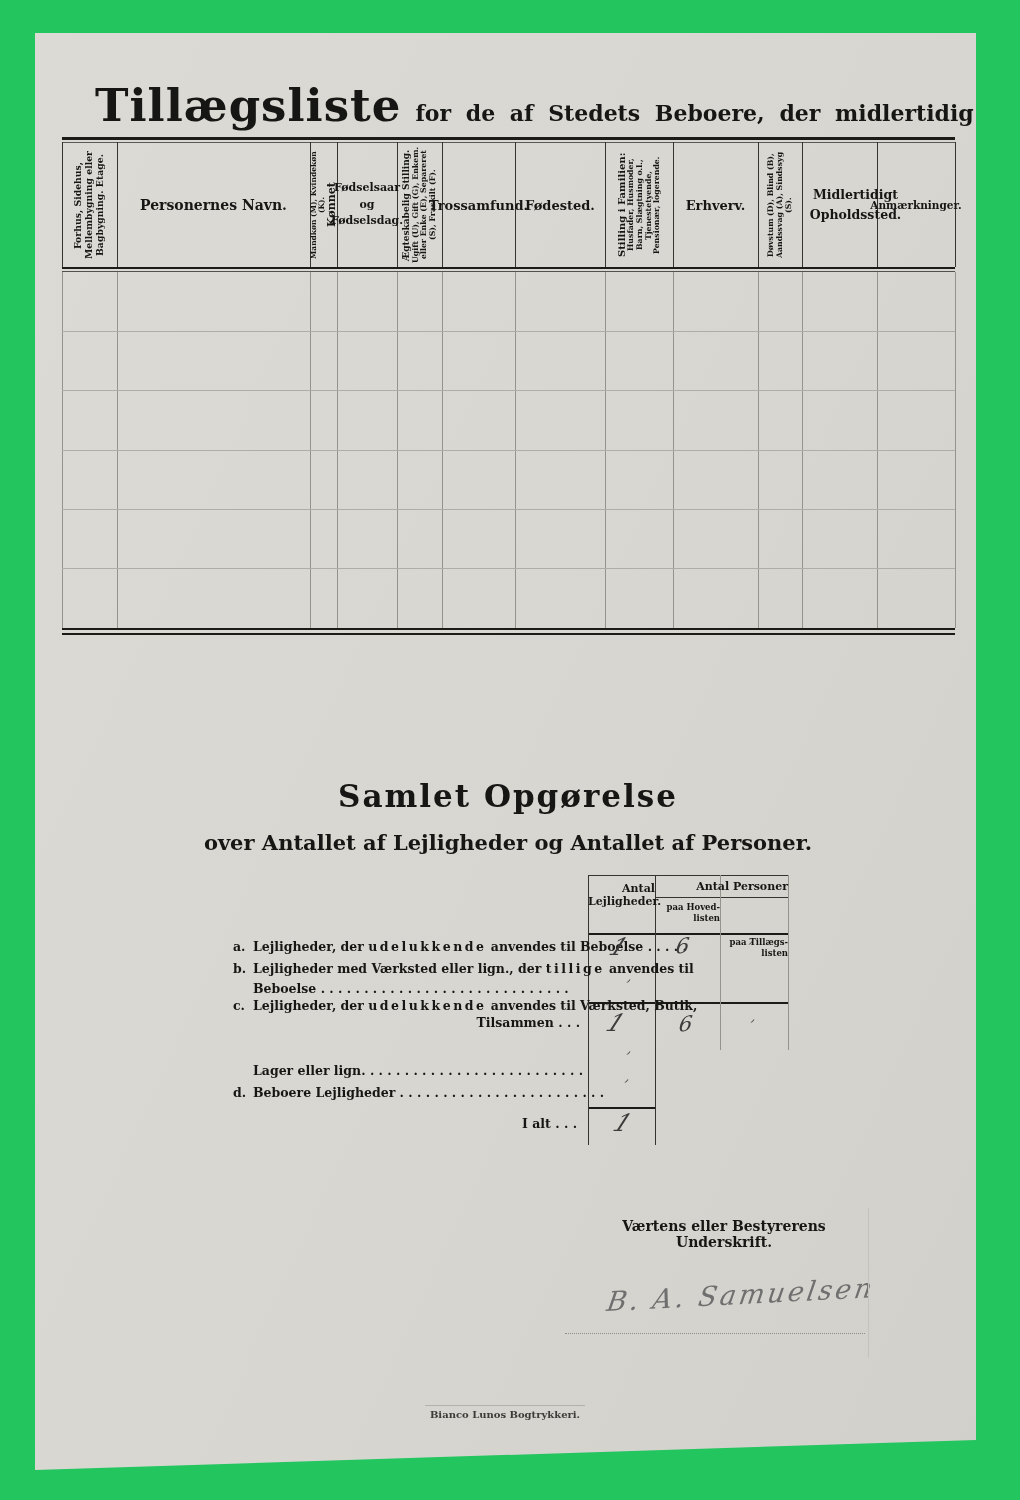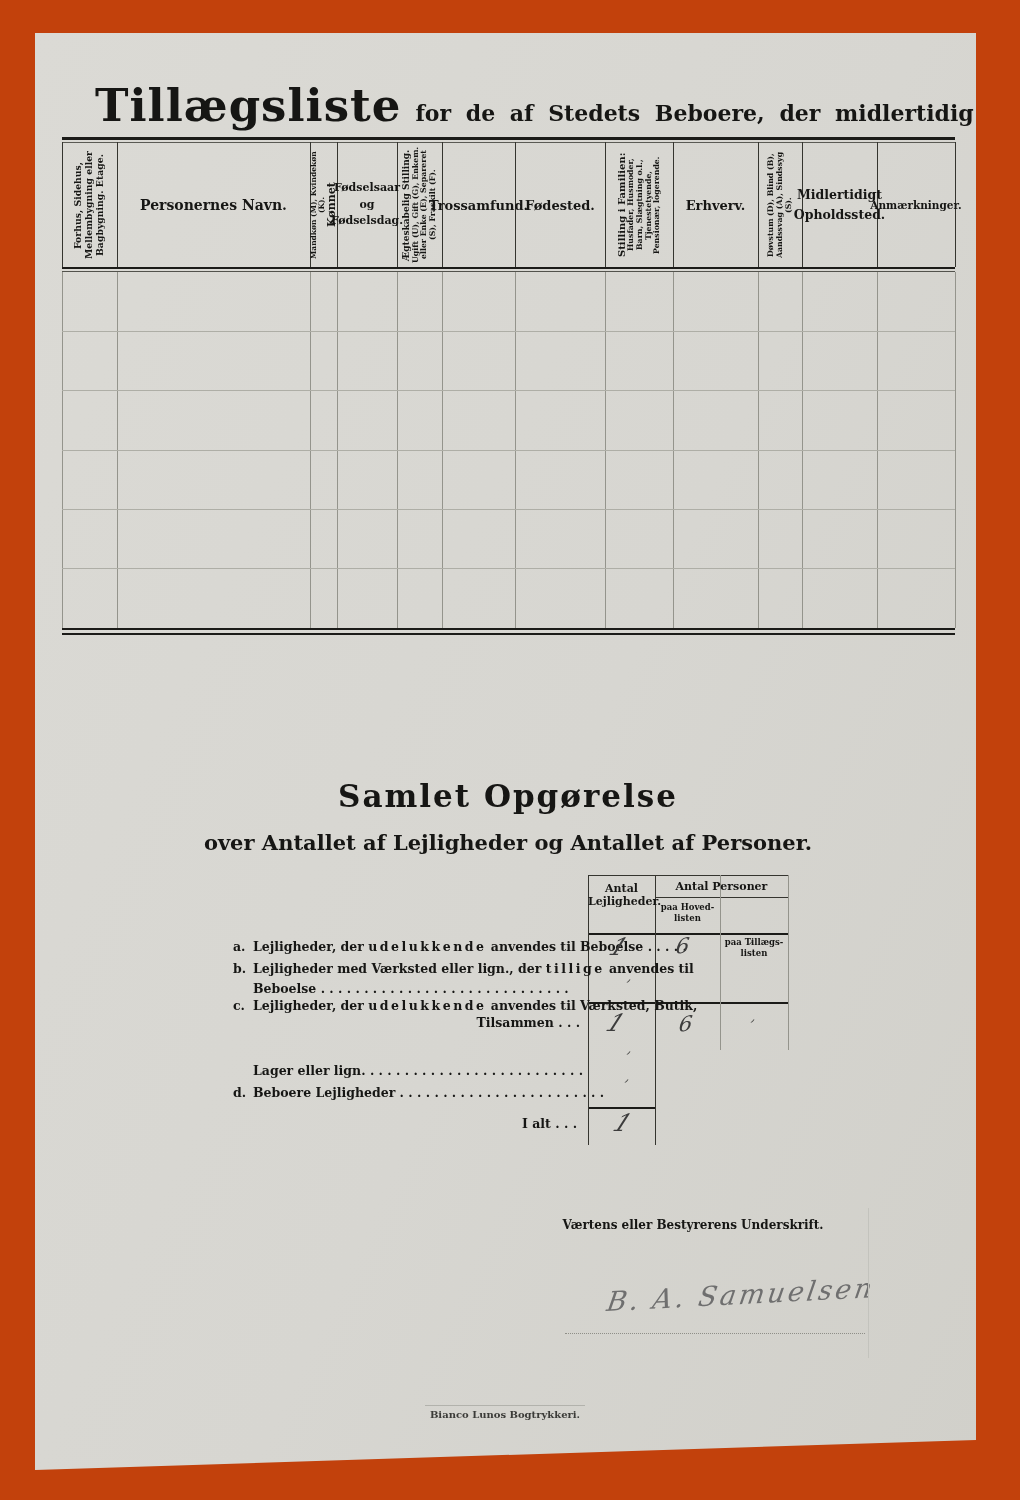--- a/index.html
+++ b/index.html
@@ -1,16 +1,16 @@
 <!DOCTYPE html>
 <html><head>
 <meta charset="utf-8">
 <style>
   html,body { margin:0; padding:0; background:#000; }
-  .stage { position:relative; width:1020px; height:1500px; background:#c2410c; overflow:hidden;
+  .stage { position:relative; width:1020px; height:1500px; background:#22c55e; overflow:hidden;
            font-family:"DejaVu Serif", serif; color:#161614; }
   .paper { position:absolute; left:35px; top:33px; width:941px; height:1437px;
            background:linear-gradient(115deg,#dbdad5 0%,#d7d6d1 55%,#d1d0ca 100%);
            clip-path:polygon(0 0,100% 0,100% 1407px,0 1437px); }
   
   .title { position:absolute; left:60px; top:46px; display:flex; align-items:baseline; white-space:nowrap; }
   .t-main { font-size:45px; font-weight:bold; letter-spacing:1px; }
   .t-rest { font-size:22px; font-weight:bold; word-spacing:7px; margin-left:14px; }
   
   .vl,.hl { position:absolute; }
@@ -22,38 +22,38 @@
   .hl.thick { height:3px; background:#1b1b18; }
   .hl.faint { background:#aeaea6; }
   
   .hcell { position:absolute; top:110px; height:124px; display:flex; align-items:center;
            justify-content:center; text-align:center; font-weight:bold; overflow:visible; }
   .vtext { writing-mode:vertical-rl; transform:rotate(180deg); height:118px; text-align:center; line-height:1.18; }
   .vtext span { display:block; }
   .vs { font-size:7.8px; font-weight:bold; }
   .vm { font-size:11px; font-weight:bold; }
   .h12 { font-size:14px; line-height:1.35; } .h13 { font-size:13px; }
-  .h11 { font-size:11px; line-height:1.5; } .h10 { font-size:10.5px; } .h125 { font-size:12.5px; line-height:1.6; }
+  .h11 { font-size:11px; line-height:1.5; } .h10 { font-size:10.5px; } .h125 { font-size:12.5px; line-height:1.6;padding-left:16px; }
   
   .sum-title { position:absolute; left:173px; top:745px; width:600px; text-align:center;
                font-size:31px; font-weight:bold; letter-spacing:2px; }
   .sum-sub { position:absolute; left:123px; top:797px; width:700px; text-align:center;
              font-size:21px; font-weight:bold; }
   .si { position:absolute; font-size:12.5px; font-weight:bold; white-space:nowrap; }
   .si .key { display:inline-block; width:20px; }
   .emph { letter-spacing:2.5px; }
-  .bh { position:absolute; text-align:center; font-weight:bold; }
+  .bh { position:absolute; text-align:right; font-weight:bold; }
   .bh span { display:block; }
   .hw { position:absolute; font-style:italic; color:#3c3c3c; }
   .hw1 { font-size:24px; transform:skewX(-24deg); }
   .hw6 { font-size:21px; transform:skewX(-14deg) rotate(-9deg); }
   .hwt { font-size:13px; transform:skewX(-22deg); color:#4a4a48; }
   
-  .sig-label { position:absolute; left:518px; top:1185px; width:280px; text-align:center;
-               font-size:12px; font-weight:bold; }
+  .sig-label { position:absolute; left:549px; top:1185px; width:280px; text-align:center;
+               font-size:14px; font-weight:bold; }
   .sig-script { position:absolute; left:572px; top:1246px; font-size:27px; font-style:italic;
                 color:#6f6f6f; letter-spacing:3px; transform:rotate(-3deg) skewX(-12deg); white-space:nowrap; }
   .sig-line { position:absolute; left:530px; top:1300px; width:300px; border-top:1px dotted #8f8f88; }
   .imprint { position:absolute; left:390px; top:1372px; width:160px; text-align:center;
              font-size:10px; font-weight:bold; color:#3b3b38; border-top:1px solid #b2b2ac; padding-top:3px; }
 </style>
 </head>
 <body>
 
 <div class="stage">

